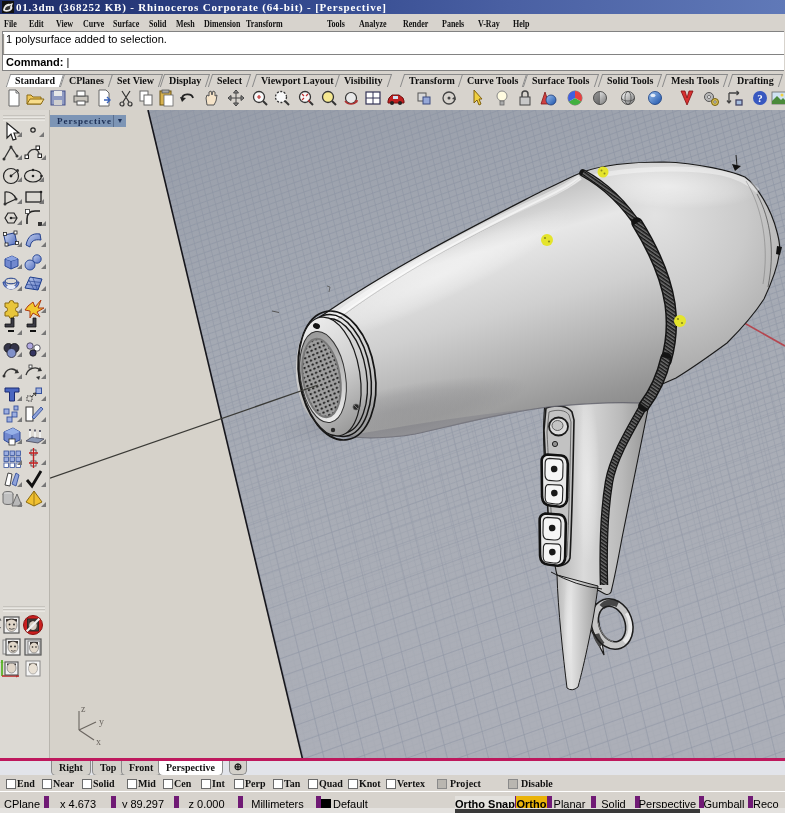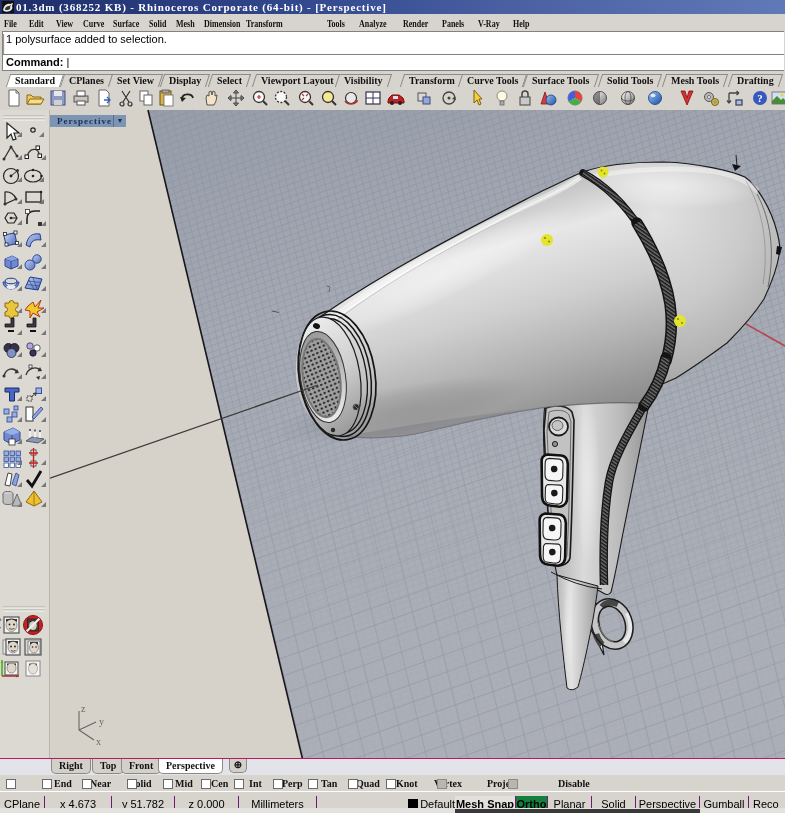--- a/index.html
+++ b/index.html
@@ -20,29 +20,29 @@
  font:bold 10px "Liberation Serif",serif;color:#111;padding:0 6px;transform:skewX(-18deg);}
 .ttab span{display:inline-block;transform:skewX(18deg);}
 .ttab.active{background:#fff;z-index:3;}
 #toolbar{left:0;top:87px;width:785px;height:23px;background:#d7d3cd;}
 #sidebar{left:0;top:110px;width:50px;height:648px;background:#dcd9d3;}
 #viewport{left:50px;top:110px;width:735px;height:648px;background:#d6d2ca;}
 #vplabel{left:50px;top:115px;height:11px;background:#7d95b5;color:#1c2f55;
  font:bold 9px "Liberation Serif",serif;letter-spacing:1px;padding:1px 2px 0 7px;}
 #vparrow{left:113px;top:115px;width:12px;height:12px;background:#7d95b5;border-left:1px solid #5a6f8e;
  color:#1c2f55;font:7px "Liberation Sans",sans-serif;text-align:center;line-height:12px;}
-#vptabs{left:0;top:758px;width:785px;height:17px;background:#e2e4ea;border-top:1px solid #be185d;}
+#vptabs{left:0;top:758px;width:785px;height:17px;background:#e2e4ea;border-top:3px solid #be185d;}
 .vtab{position:absolute;top:0px;height:13px;background:#d3d0ca;border:1px solid #8a8a8a;border-top:none;
  border-radius:0 0 5px 5px;font:bold 10px "Liberation Serif",serif;color:#111;padding:1px 7px 0 7px;}
 .vtab.active{background:#fff;}
 #osnap{left:0;top:775px;width:785px;height:16px;background:#d7d3cd;}
-.osn{position:absolute;top:3px;font:bold 10px "Liberation Serif",serif;color:#111;margin-left:37px;}
+.osn{position:absolute;top:3px;font:bold 10px "Liberation Serif",serif;color:#111;}
 .cbx{position:absolute;top:4px;width:8px;height:8px;background:#fff;border:1px solid #6a6a6a;}
 #statusbar{left:0;top:791px;width:785px;height:17px;background:#d7d3cd;border-top:1px solid #fff;}
-.scell{position:absolute;top:4px;height:16px;border-right:1px solid #701a75;
+.scell{position:absolute;top:4px;height:16px;border-right:5px solid #701a75;
  font:11px "Liberation Sans",sans-serif;color:#000;text-align:center;line-height:16px;}
 #bottomstrip{left:0;top:808px;width:785px;height:5px;background:#e4e2df;}
 </style>
 </head>
 <body>
 <div class="abs" id="titlebar"></div>
 <div class="abs" id="titletext">01.3dm (368252 KB) - Rhinoceros Corporate (64-bit) - [Perspective]</div>
 <svg class="abs" style="left:2px;top:1px" width="12" height="12">
  <rect x="0" y="0" width="12" height="12" fill="#111"></rect>
  <path d="M1,9 C2,4 5,2 8,3 L11,2 L10,5 C11,7 10,9 8,10 C5,11 2,11 1,9 Z" fill="#e8e8e8"></path>
@@ -808,26 +808,26 @@
  <div class="cbx" style="left:386px"></div>
     <span class="osn" style="left:397px">Vertex</span>
  <div class="cbx" style="left:437px;background:#b9b6b0;border-color:#8a8a8a"></div>
     <span class="osn" style="left:450px">Project</span>
  <div class="cbx" style="left:508px;background:#b9b6b0;border-color:#8a8a8a"></div>
     <span class="osn" style="left:521px">Disable</span>
 </div>
 <div class="abs" id="statusbar">
  <div class="scell" style="left:0;width:44px">CPlane</div>
  <div class="scell" style="left:45px;width:66px">x 4.673</div>
- <div class="scell" style="left:112px;width:62px">y 51.782</div>
+ <div class="scell" style="left:112px;width:62px">y 89.297</div>
  <div class="scell" style="left:175px;width:63px">z 0.000</div>
  <div class="scell" style="left:239px;width:77px">Millimeters</div>
- <div class="scell" style="left:317px;width:138px;text-align:right"><span style="display:inline-block;width:10px;height:10px;background:#000;vertical-align:-1px;margin:0 2px 0 4px"></span>Default</div>
- <div class="scell" style="left:455px;width:60px;font-weight:bold;background:#e3e1dd">Mesh Snap</div>
- <div class="scell" style="left:516px;width:31px;font-weight:bold;background:#15803d">Ortho</div>
+ <div class="scell" style="left:317px;width:138px;text-align:left"><span style="display:inline-block;width:10px;height:10px;background:#000;vertical-align:-1px;margin:0 2px 0 4px"></span>Default</div>
+ <div class="scell" style="left:455px;width:60px;font-weight:bold;background:#e3e1dd">Ortho Snap</div>
+ <div class="scell" style="left:516px;width:31px;font-weight:bold;background:#eab308">Ortho</div>
  <div class="scell" style="left:548px;width:43px">Planar</div>
  <div class="scell" style="left:592px;width:43px">Solid</div>
  <div class="scell" style="left:636px;width:63px">Perspective</div>
  <div class="scell" style="left:700px;width:48px">Gumball</div>
  <div class="scell" style="left:749px;width:36px;text-align:left;padding-left:4px">Reco</div>
 </div>
 <div class="abs" id="bottomstrip">
     <div class="abs" style="left:455px;top:1px;width:245px;height:4px;background:#3a3a3a"></div>
   </div>
 

